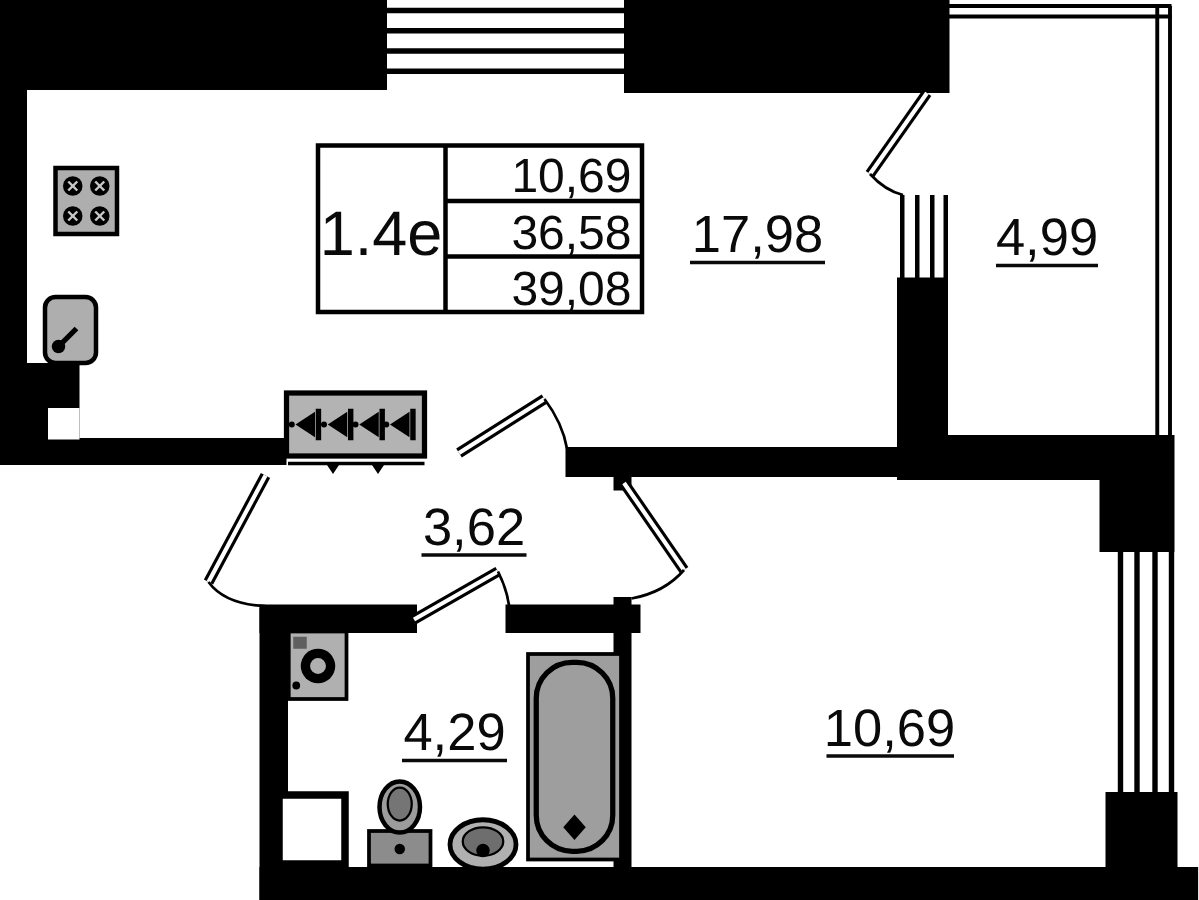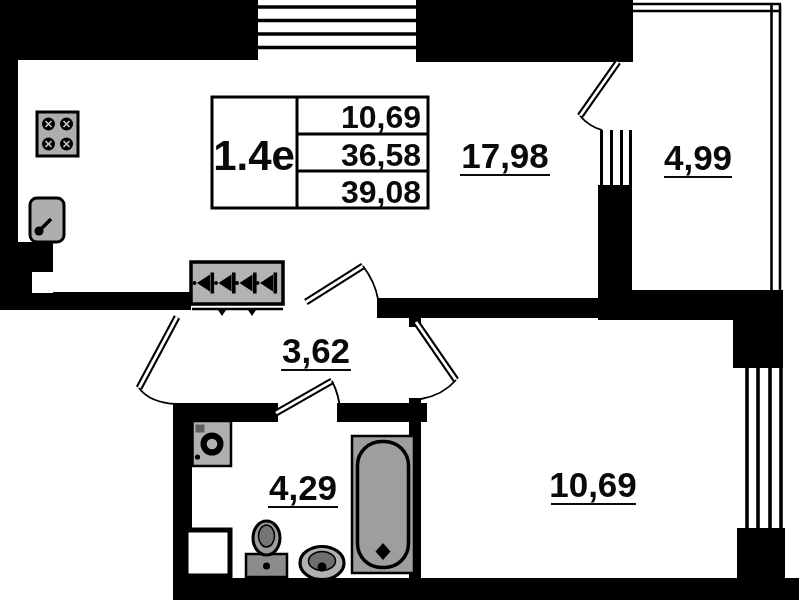--- a/index.html
+++ b/index.html
@@ -1,16 +1,16 @@
 <!DOCTYPE html>
 <html><head>
 <meta charset="utf-8">
 <style>
   html,body{margin:0;padding:0;background:#ffffff;}
-  .stage{position:relative;width:799px;height:600px;background:#ffffff;overflow:hidden;font-weight:bold;}
+  .stage{position:relative;width:799px;height:600px;background:#ffffff;overflow:hidden;}
   svg{display:block;}
   text{font-family:"Liberation Sans","DejaVu Sans",sans-serif;fill:#0a0a0a;}
   .room-label{font-size:35px;}
   .tb-unit{font-size:42px;}
   .tb-val{font-size:32px;}
   .wall{fill:#000000;}
   .thinwall{stroke:#000000;stroke-width:2.6;fill:none;}
   .winline{stroke:#000000;stroke-width:3.6;fill:none;}
   .winline-v{stroke:#000000;stroke-width:3;fill:none;}
   .leaf-b{stroke:#000000;stroke-width:7;fill:none;}

